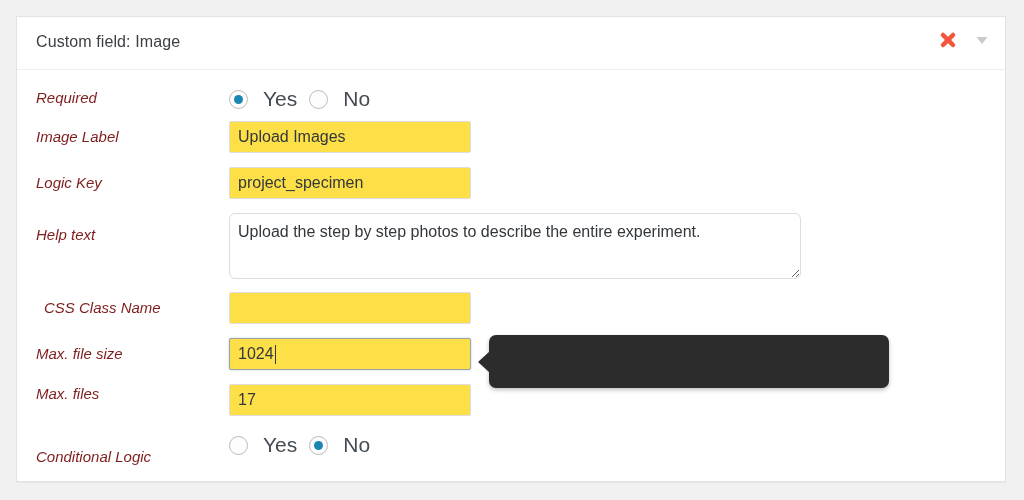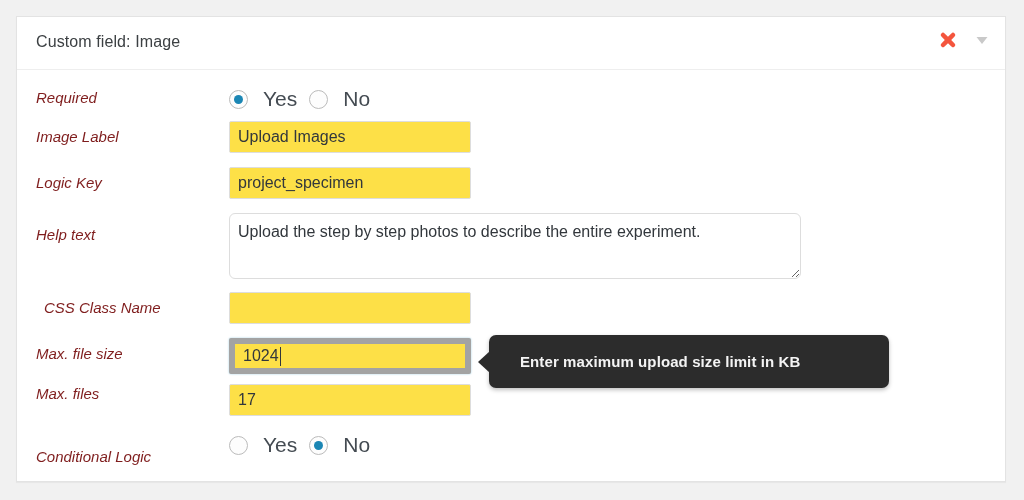--- a/index.html
+++ b/index.html
@@ -100,21 +100,21 @@
     padding: 12px 8px;
     font-family: "Liberation Sans", sans-serif;
     font-size: 16px;
     color: #32373c;
     background: #fde047;
     border: 1px solid #dddddd;
     border-radius: 2px;
     outline: none;
   }
   .t-input.focused {
-    border: 6px solid #a3a3a3;
+    border: 1px solid #a3a3a3;
     box-shadow: 0 0 2px rgba(30,140,190,0.45);
   }
   .t-area {
     box-sizing: border-box;
     width: 572px;
     height: 66px;
     padding: 5px 8px;
     font-family: "Liberation Sans", sans-serif;
     font-size: 16px;
     line-height: 25px;
@@ -341,14 +341,13 @@
           </label>
         </div>
       </div>
     </div>
 
   </div>
 </div>
 
 <div id="tooltip">
   <div id="tooltip-arrow"></div>
-  <div id="tooltip-text">Enter maximum upload size limit in KB</div>
 </div>
 
 </body></html>

